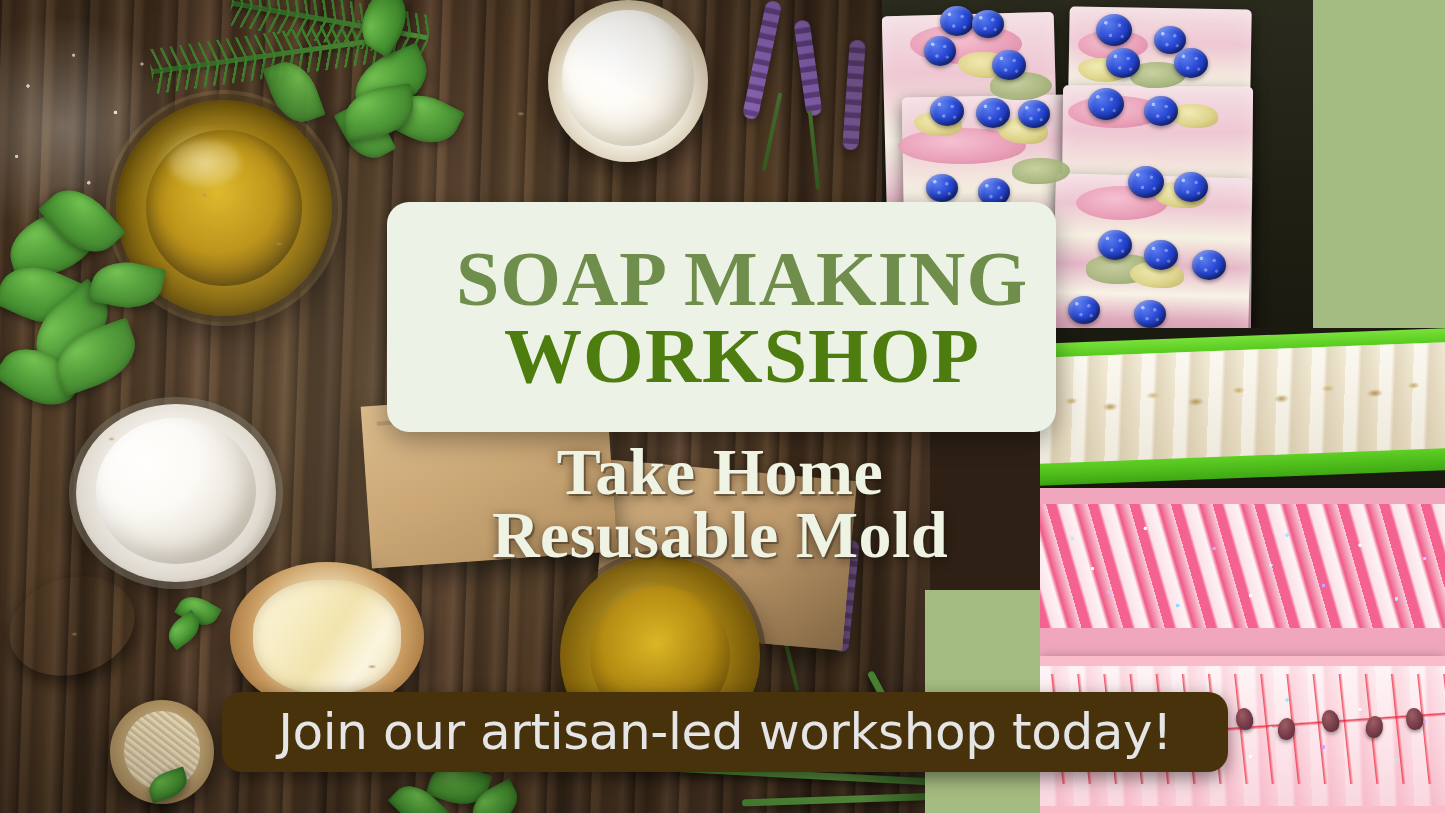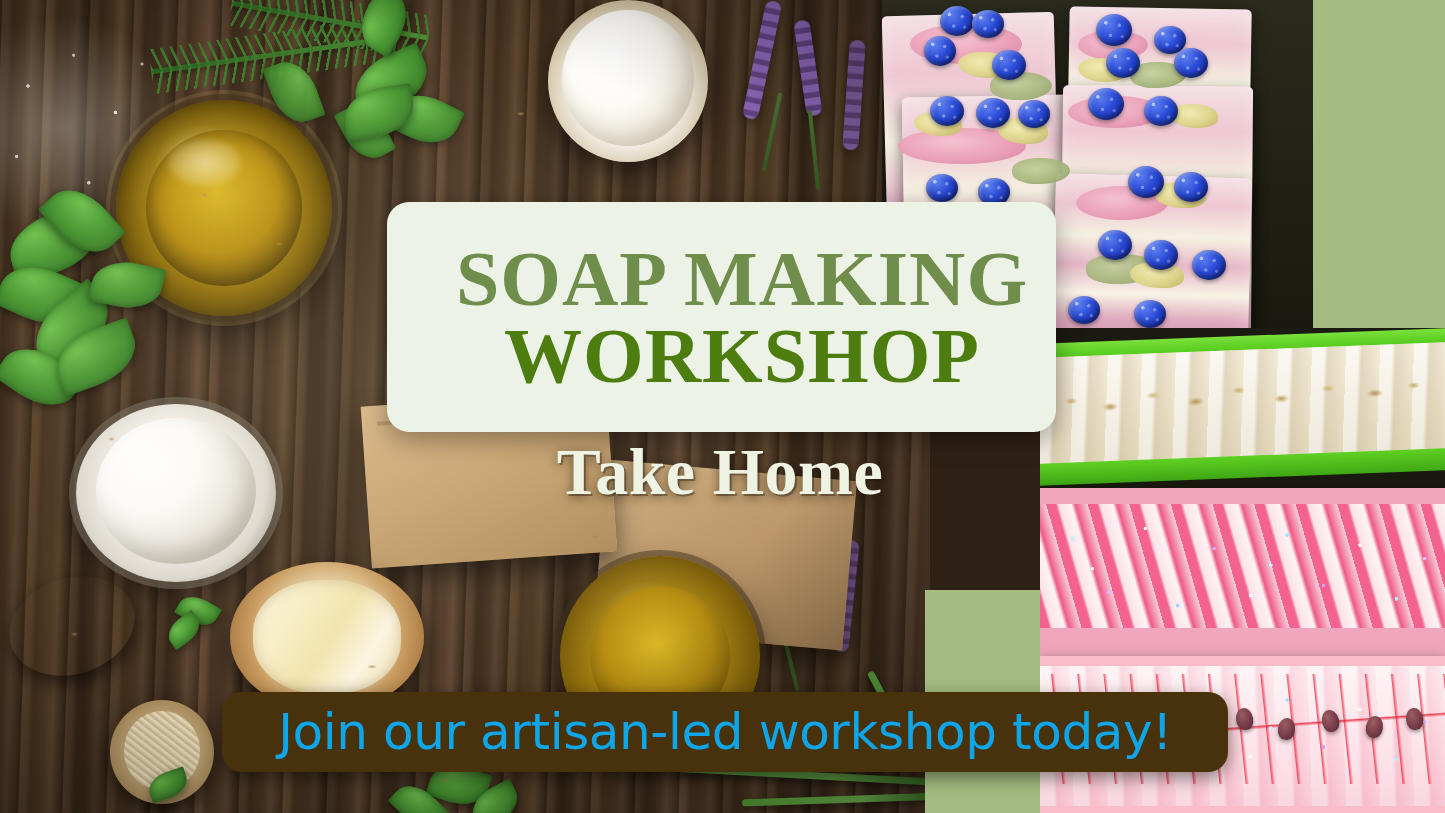--- a/index.html
+++ b/index.html
@@ -621,19 +621,20 @@
   <div class="sage-right" style="background: rgb(164, 187, 129);"></div>
   <div class="sage-mid" style="background: rgb(164, 187, 129);"></div>
 
   <div class="title-card" style="background: rgb(237, 242, 230); padding-left: 41px;">
     <div class="title-line" style="color: rgb(111, 142, 76);">SOAP MAKING</div>
     <div class="title-line" style="color: #4d7c0f;">WORKSHOP</div>
   </div>
 
   <div class="subtitle" style="color: rgb(238, 243, 228);">
     <span>Take Home</span>
+    <span>Resusable Mold</span>
   </div>
 
   <div class="cta-banner" style="background: rgb(72, 50, 11);">
-    <span class="cta-text" style="color: #0ea5e9;">Join our artisan-led workshop today!</span>
+    <span class="cta-text" style="color: #e5e5e5;">Join our artisan-led workshop today!</span>
   </div>
 
 </div>
 
 </body></html>

